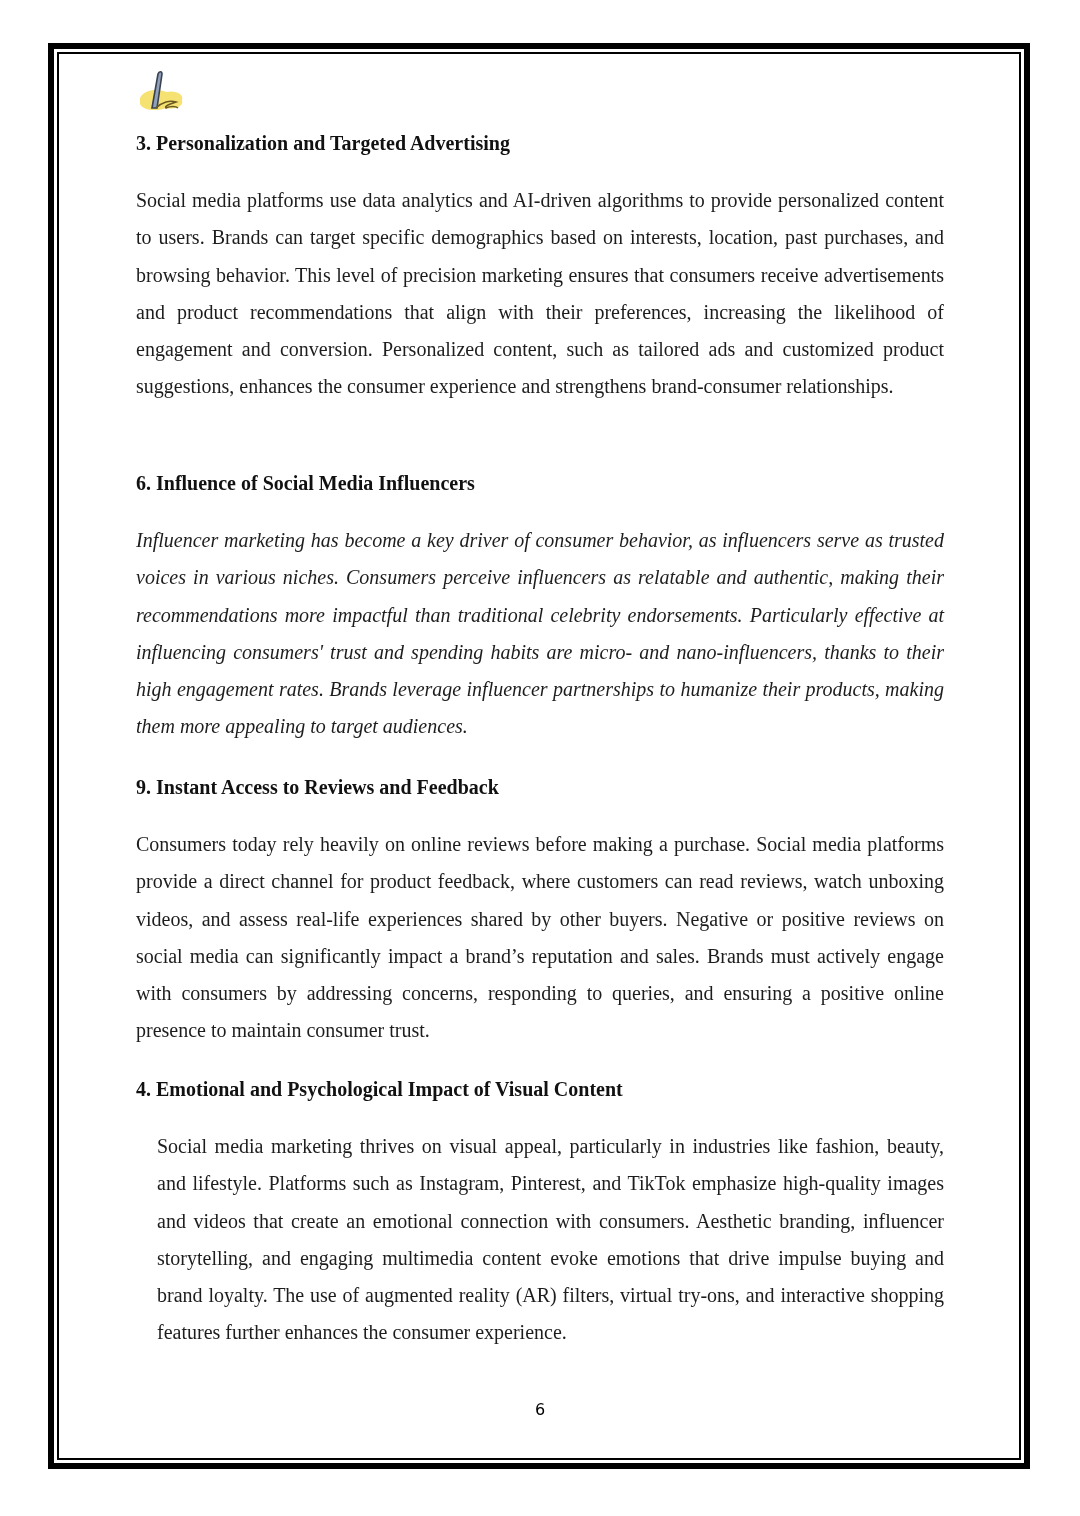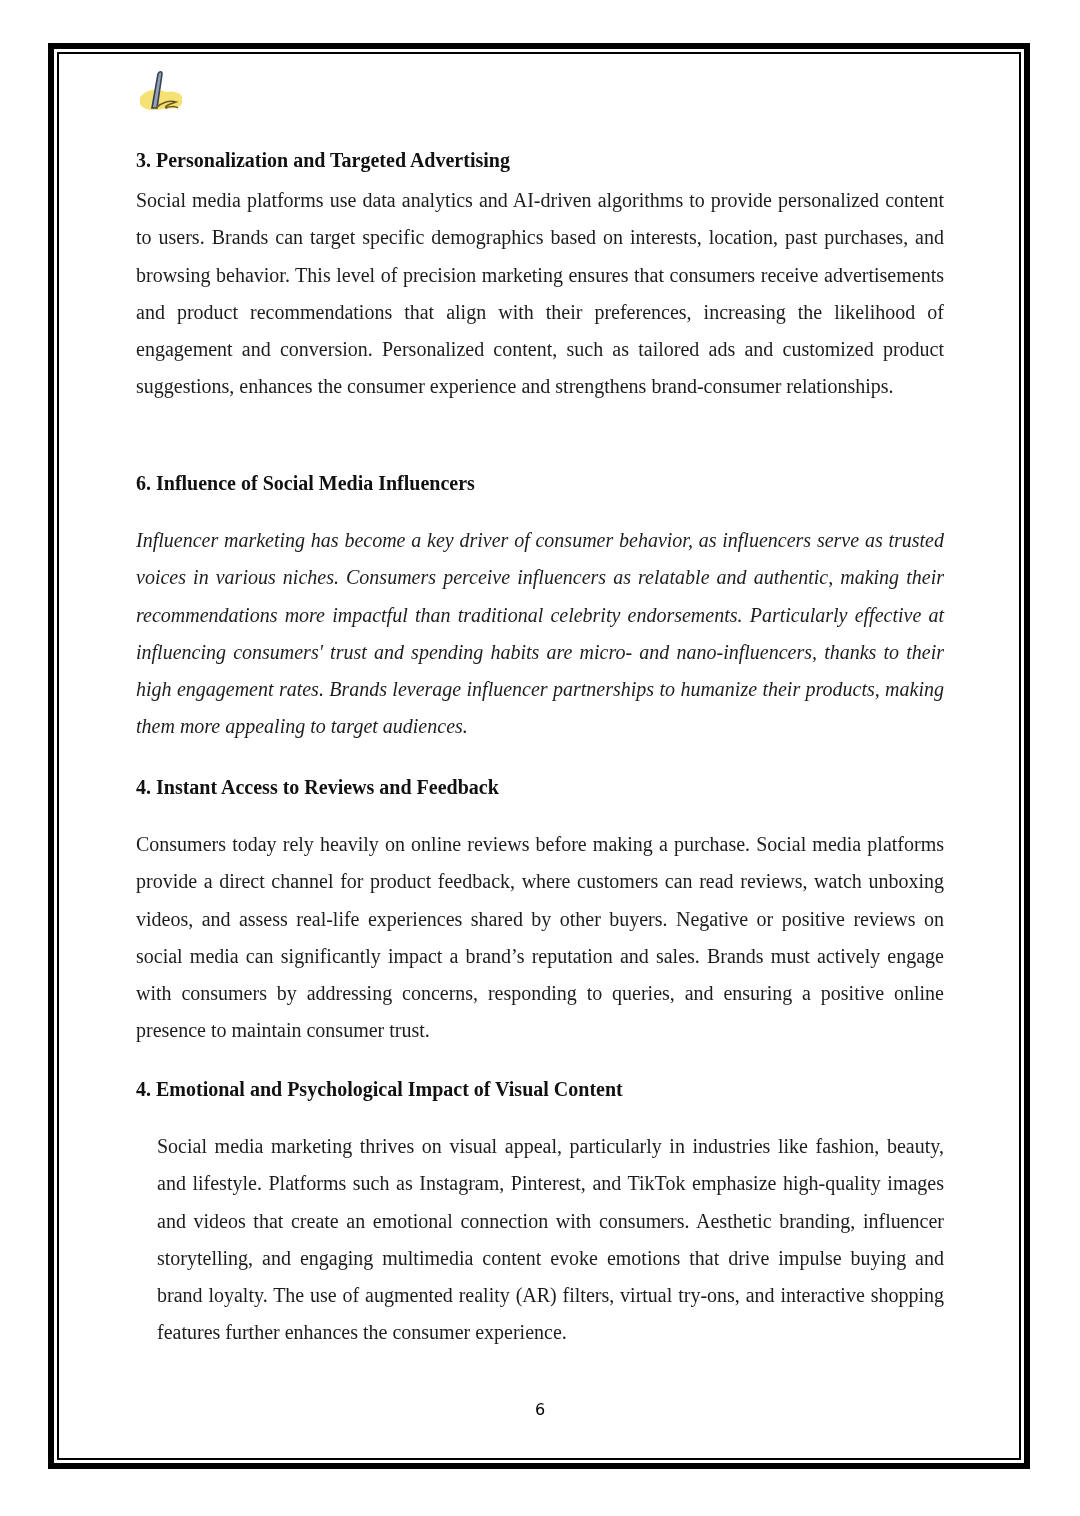--- a/index.html
+++ b/index.html
@@ -16,21 +16,21 @@
     border: 2px solid #000;
   }
   .logo { position: absolute; left: 136px; top: 68px; width: 52px; height: 48px; }
   .content { position: absolute; left: 136px; top: 128px; width: 808px; }
   h2 {
     font-size: 20px; font-weight: bold; margin: 0; line-height: 30px; color: #111;
   }
   p {
     font-size: 20px; line-height: 37.3px; margin: 0; text-align: justify; color: #1d1d1d;
   }
-  .sec3-h { position: absolute; top: 17px; }
+  .sec3-h { position: absolute; top: 0; }
   .sec3-p { position: absolute; top: 54px; }
   .sec4-h { position: absolute; top: 340px; }
   .sec4-p { position: absolute; top: 394px; font-style: italic; }
   .sec5-h { position: absolute; top: 644px; }
   .sec5-p { position: absolute; top: 698px; }
   .sec6-h { position: absolute; top: 946px; }
   .sec6-p { position: absolute; top: 1000px; margin-left: 21px; }
   .page-number {
     position: absolute; left: 0; width: 1080px; top: 1400px; text-align: center;
     font-family: "DejaVu Sans", "Liberation Sans", sans-serif; font-size: 16px; color: #000;
@@ -51,20 +51,20 @@
   </svg>
 </div>
 
 <div class="content">
   <h2 class="sec3-h">3. Personalization and Targeted Advertising</h2>
   <p class="sec3-p">Social media platforms use data analytics and AI-driven algorithms to provide personalized content to users. Brands can target specific demographics based on interests, location, past purchases, and browsing behavior. This level of precision marketing ensures that consumers receive advertisements and product recommendations that align with their preferences, increasing the likelihood of engagement and conversion. Personalized content, such as tailored ads and customized product suggestions, enhances the consumer experience and strengthens brand-consumer relationships.</p>
 
   <h2 class="sec4-h">6. Influence of Social Media Influencers</h2>
   <p class="sec4-p">Influencer marketing has become a key driver of consumer behavior, as influencers serve as trusted voices in various niches. Consumers perceive influencers as relatable and authentic, making their recommendations more impactful than traditional celebrity endorsements. Particularly effective at influencing consumers' trust and spending habits are micro- and nano-influencers, thanks to their high engagement rates. Brands leverage influencer partnerships to humanize their products, making them more appealing to target audiences.</p>
 
-  <h2 class="sec5-h">4. Instant Access to Reviews and Feedback</h2>
+  <h2 class="sec5-h">9. Instant Access to Reviews and Feedback</h2>
   <p class="sec5-p">Consumers today rely heavily on online reviews before making a purchase. Social media platforms provide a direct channel for product feedback, where customers can read reviews, watch unboxing videos, and assess real-life experiences shared by other buyers. Negative or positive reviews on social media can significantly impact a brand’s reputation and sales. Brands must actively engage with consumers by addressing concerns, responding to queries, and ensuring a positive online presence to maintain consumer trust.</p>
 
   <h2 class="sec6-h">4. Emotional and Psychological Impact of Visual Content</h2>
   <p class="sec6-p">Social media marketing thrives on visual appeal, particularly in industries like fashion, beauty, and lifestyle. Platforms such as Instagram, Pinterest, and TikTok emphasize high-quality images and videos that create an emotional connection with consumers. Aesthetic branding, influencer storytelling, and engaging multimedia content evoke emotions that drive impulse buying and brand loyalty. The use of augmented reality (AR) filters, virtual try-ons, and interactive shopping features further enhances the consumer experience.</p>
 </div>
 
 <div class="page-number">6</div>
 
 </body></html>

